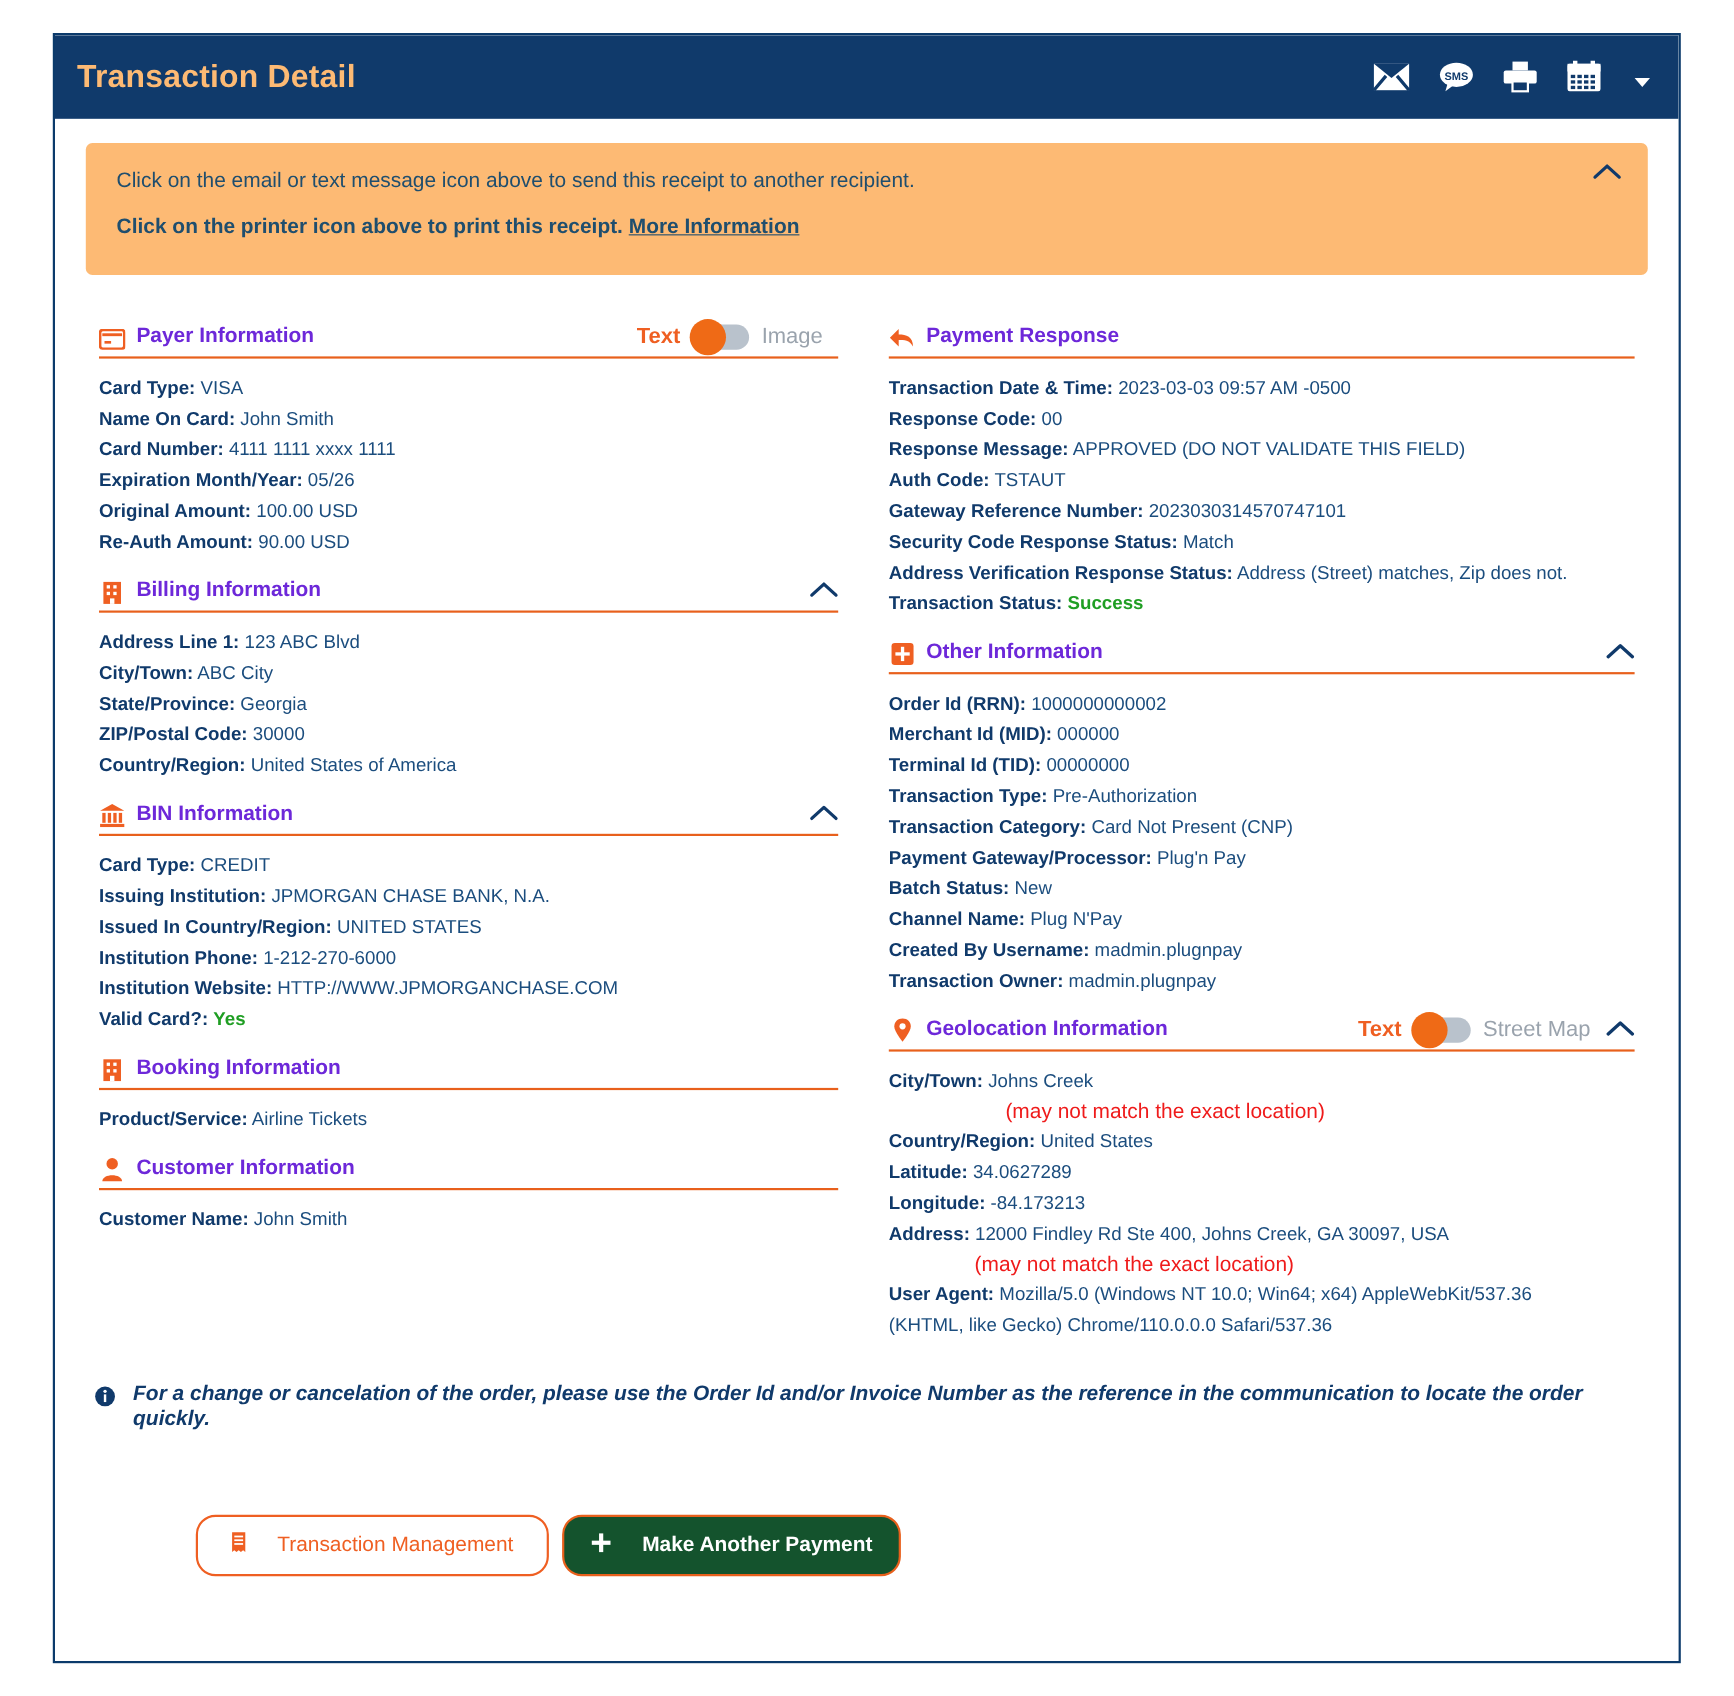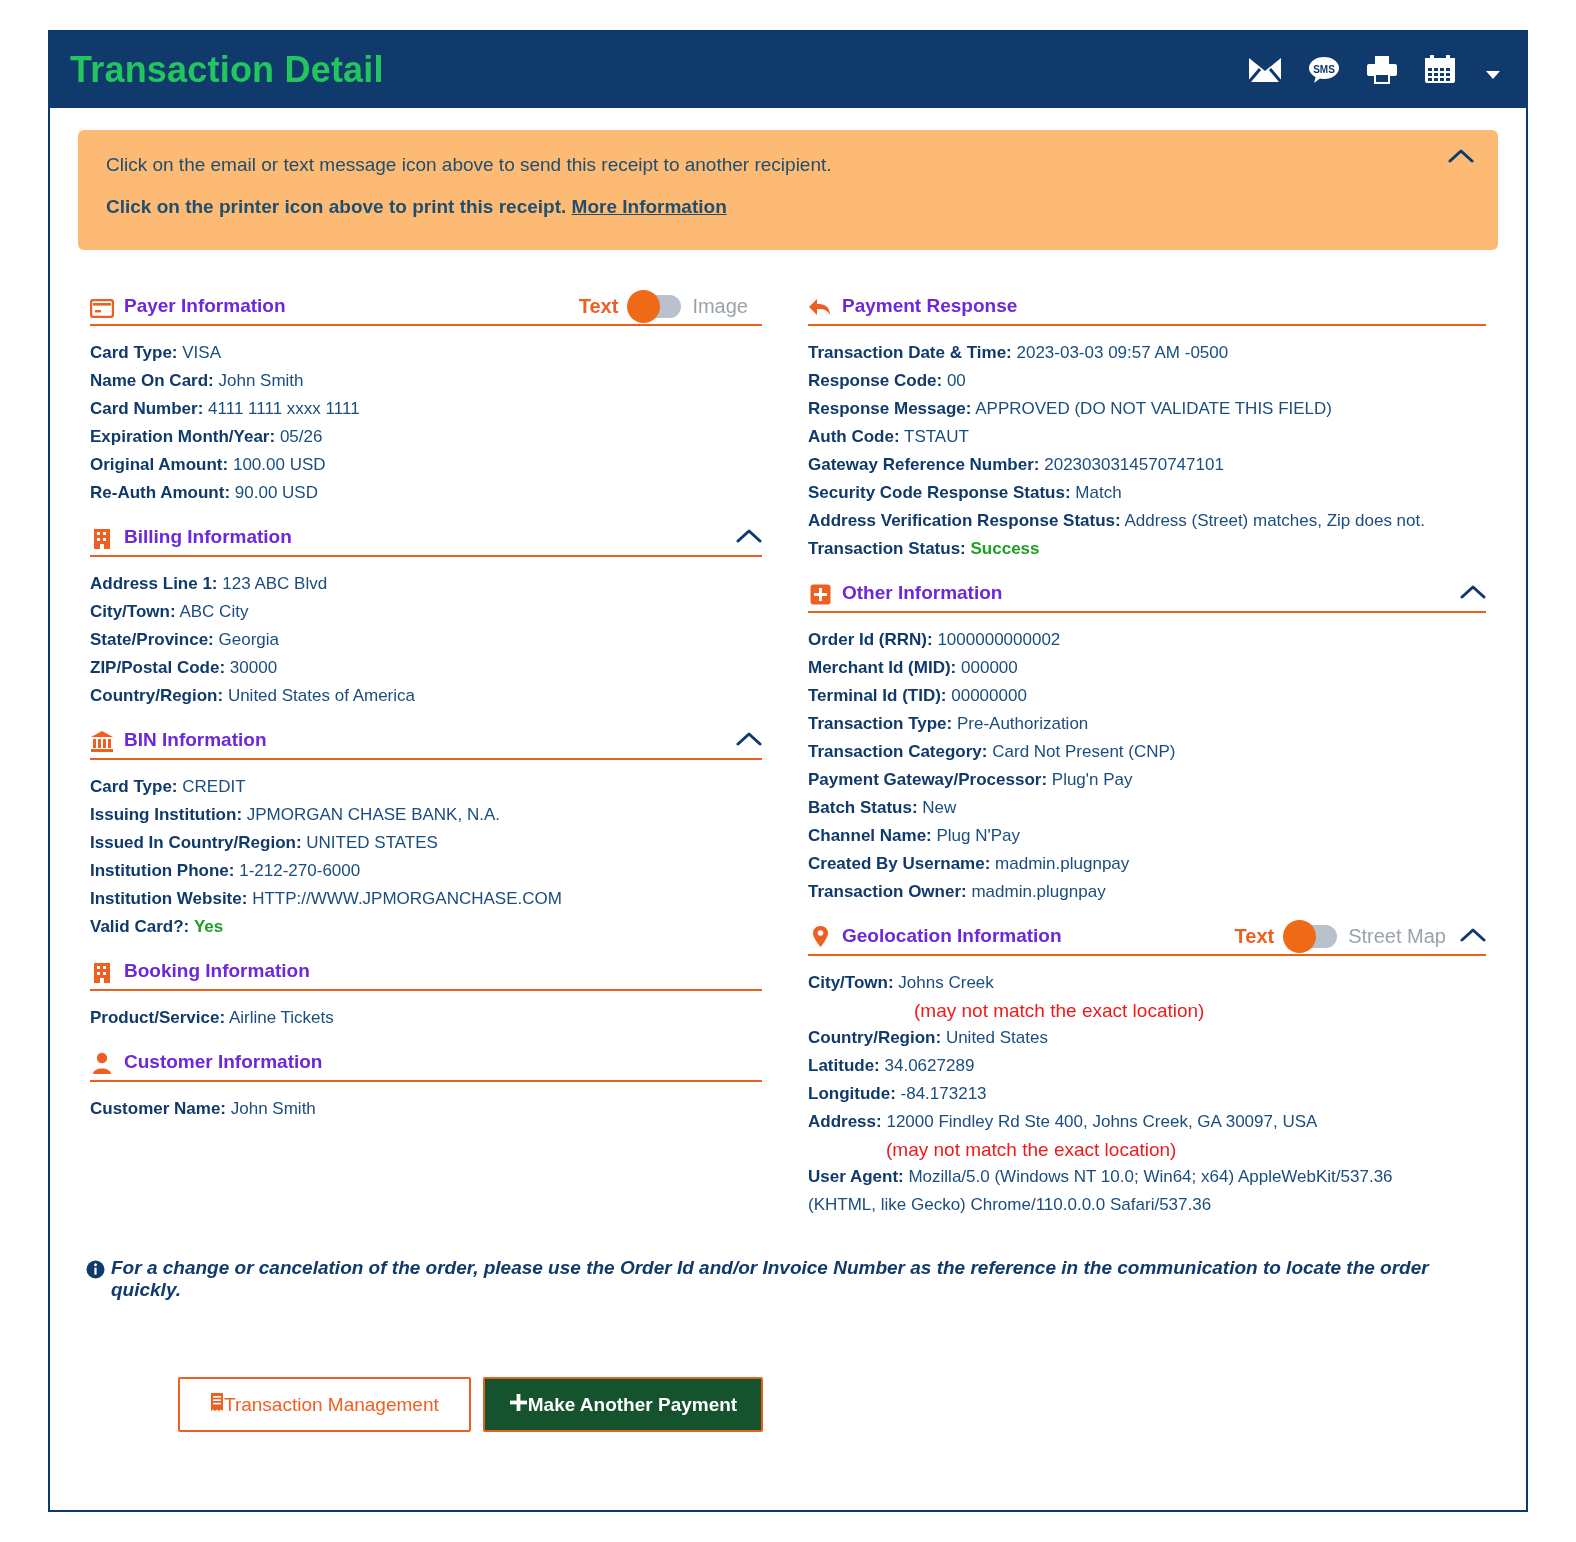--- a/index.html
+++ b/index.html
@@ -22,22 +22,22 @@
   
   .titlebar {
     height: 76px;
     background: #103a6b;
     display: flex; align-items: center;
     justify-content: space-between;
     padding: 0 26px 0 20px;
   }
   .titlebar h1 {
     margin: 0;
-    color: #22c55e;
-    font-size: 36px;
+    color: #fdba74;
+    font-size: 29px;
     font-weight: bold;
     letter-spacing: .2px;
   }
   .header-icons { display: flex; align-items: center; gap: 26px; }
   .hicon { display: inline-flex; align-items: center; justify-content: center; cursor: pointer; }
   .caret-down {
     width: 0; height: 0; margin-left: 4px; margin-top: 10px;
     border-left: 7px solid transparent;
     border-right: 7px solid transparent;
     border-top: 8px solid #ffffff;
@@ -135,35 +135,35 @@
   .note-red {
     color: #ef1b1b;
     font-size: 19px;
     line-height: 27px;
     padding-left: 106px;
   }
   .note-red.indent2 { padding-left: 78px; }
 
   
   .footer-note {
-    display: flex; align-items: flex-start; gap: 6px;
+    display: flex; align-items: flex-start; gap: 16px;
     margin: 34px 30px 0 36px;
     color: #103a6b;
     font-size: 19px;
     font-weight: bold;
     font-style: italic;
   }
   .btn-row {
     display: flex; gap: 12px;
     margin: 76px 0 0 128px;
   }
   .btn {
-    display: inline-flex; align-items: center; gap: 0;
+    display: inline-flex; align-items: center; gap: 28px;
     font-size: 19px;
-    border-radius: 2px;
+    border-radius: 18px;
     padding: 13px 24px;
     cursor: pointer;
     white-space: nowrap;
   }
   .btn.outline {
     background: #ffffff;
     border: 2px solid #ef5f22;
     color: #ef5f22;
     padding: 13px 30px;
   }

